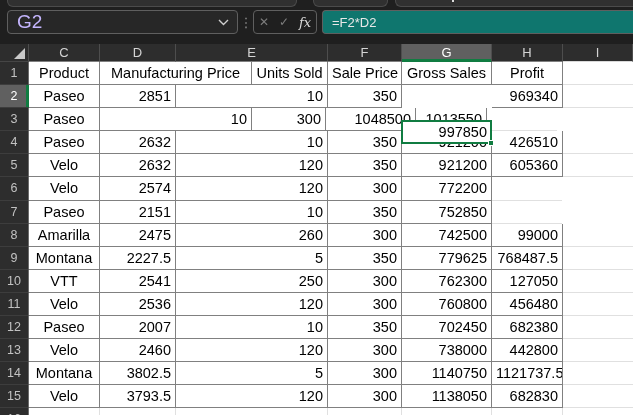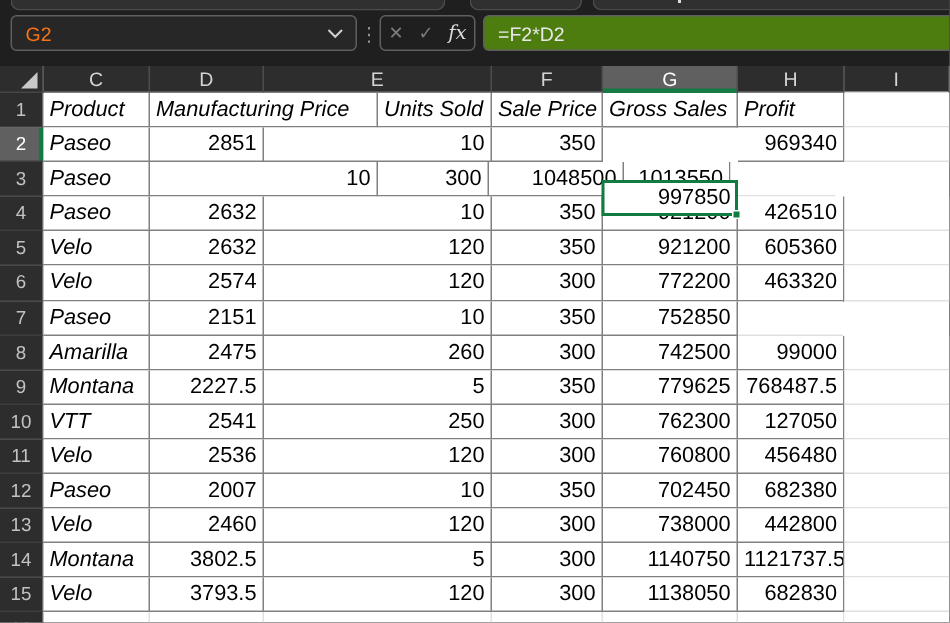--- a/index.html
+++ b/index.html
@@ -11,36 +11,36 @@
   #chrome { position:absolute; top:0; left:0; width:633px; height:44px; background:#1f1f1f; }
   .ribbon-frag { position:absolute; top:0; height:7px; background:#303030;
                  border:1px solid #4b4b4b; border-top:none; border-radius:0 0 6px 6px; }
   #frag-a { left:7px;  width:290px; }
   #frag-b { left:313px; width:75px; }
   #frag-c { left:395px; width:238px; border-right:none; border-radius:0 0 0 6px; }
   #frag-dot { position:absolute; top:0; left:452px; width:2px; height:2px; background:#dcdcdc; }
 
   #name-box { position:absolute; top:10px; left:7px; width:231px; height:24px;
               background:#272727; border:1px solid #5f5f5f; border-radius:4px;
-              display:flex; align-items:center; color:#f97316; font-size:13px; }
+              display:flex; align-items:center; color:#c4b5fd; font-size:19px; }
   #name-box .val { padding-left:9px; flex:1; }
   #name-box svg { margin-right:8px; }
 
   #dots-sep { position:absolute; top:10px; left:241px; width:10px; height:24px;
               color:#909090; font-size:13px; display:flex; align-items:center; justify-content:center; }
 
   #fx-group { position:absolute; top:10px; left:253px; width:64px; height:24px;
               border:1px solid #5f5f5f; border-radius:4px;
               display:flex; align-items:center; justify-content:space-around; }
   .dim-ic  { color:#7d7d7d; font-size:12px; line-height:1; }
   #fx-ic   { color:#d9d9d9; font-size:13px; font-style:italic;
              font-family:"DejaVu Serif", serif; }
 
   #formula-bar { position:absolute; top:10px; left:322px; width:311px; height:24px;
-                 background:#4d7c0f; border:1px solid #5f5f5f; border-right:none;
+                 background:#0f766e; border:1px solid #5f5f5f; border-right:none;
                  border-radius:4px 0 0 4px; display:flex; align-items:center;
                  color:#e8e8e8; font-size:13px; }
   #formula-bar .val { padding-left:9px; }
 
   
   #sheet { position:absolute; top:44px; left:0; width:633px; height:371px;
            background:#ffffff; overflow:hidden; }
   .hdr-row { display:flex; height:18px; }
   .col-hdr { height:18px; background:#2d2d2d; color:#d4d4d4; font-size:13px;
              text-align:center; line-height:17px;
@@ -56,21 +56,21 @@
   .row { display:flex; height:23.1px; }
   .row-hdr { width:29px; background:#2d2d2d; color:#c2c2c2; font-size:12.5px;
              text-align:center; line-height:22px;
              border-right:1px solid #6b6b6b; border-bottom:1px solid #3d3d3d; }
   .row-hdr.sel { background:#606060; color:#ffffff;
                  box-shadow:inset -2px 0 0 var(--accent); border-right:1px solid var(--accent); }
   .cell { height:23.1px; background:#ffffff; color:#000000; font-size:14.5px;
           line-height:22px; padding:0 4px; white-space:nowrap; overflow:hidden;
           border-right:1px solid #808080; border-bottom:1px solid #808080; }
   .cell.num { text-align:right; }
-  .cell.txt { text-align:left;font-style:italic; }
+  .cell.txt { text-align:center; }
   .cell.outside { border-right:none; border-bottom:1px solid #e0e0e0; }
   .row.partial .cell { border-right:1px solid #e0e0e0; border-bottom:none; }
   .row.partial .cell.outside { border-right:none; }
 
   
   .cell.selcell { position:relative; z-index:5; overflow:visible;margin-top:36px; }
   .sel-overlay { position:absolute; top:-1px; left:-1px; right:-1px; bottom:-1px;
                  border:2px solid var(--accent); pointer-events:none; }
   .fill-handle { position:absolute; right:-4px; bottom:-4px; width:6px; height:6px;
                  background:var(--accent); border:1px solid #ffffff; }
@@ -177,21 +177,20 @@
           <div class="cell w-H num">605360</div>
           <div class="cell w-I txt outside"></div>
         </div>
         <div class="row">
           <div class="row-hdr">6</div>
           <div class="cell w-C txt">Velo</div>
           <div class="cell w-D num">2574</div>
           <div class="cell w-E num">120</div>
           <div class="cell w-F num">300</div>
           <div class="cell w-G num">772200</div>
-          <div class="cell w-H num">463320</div>
           <div class="cell w-I txt outside"></div>
         </div>
         <div class="row">
           <div class="row-hdr">7</div>
           <div class="cell w-C txt">Paseo</div>
           <div class="cell w-D num">2151</div>
           <div class="cell w-E num">10</div>
           <div class="cell w-F num">350</div>
           <div class="cell w-G num">752850</div>
           <div class="cell w-I txt outside"></div>

